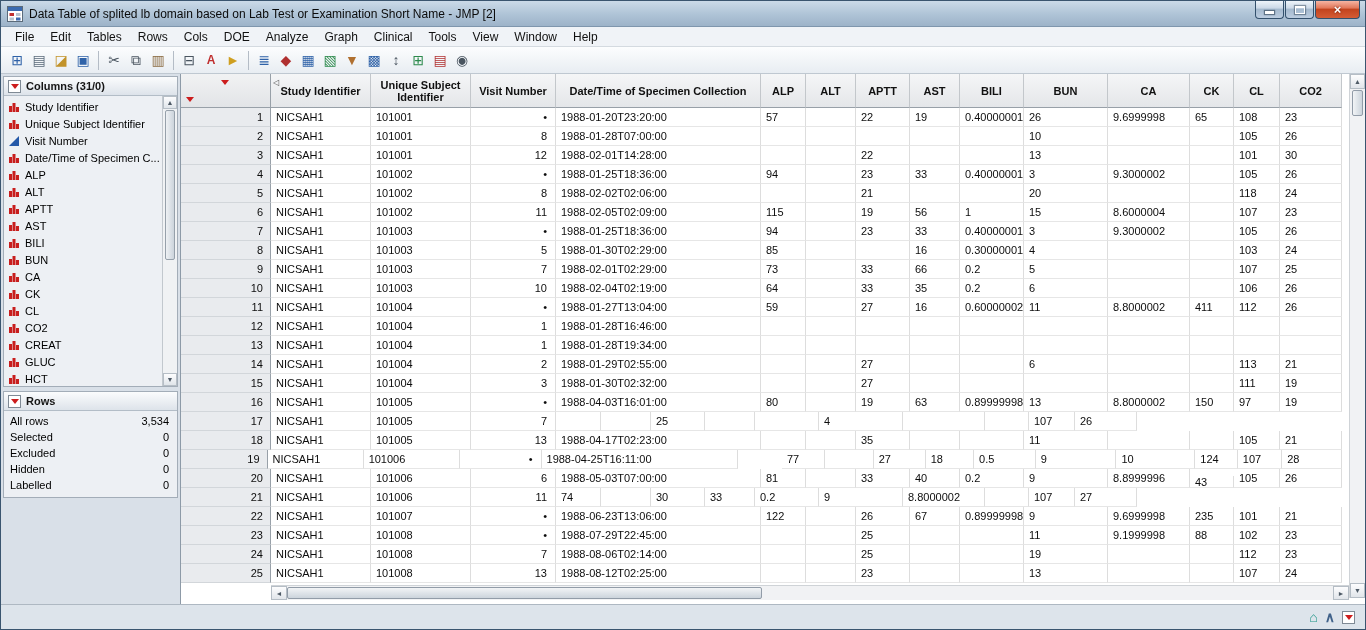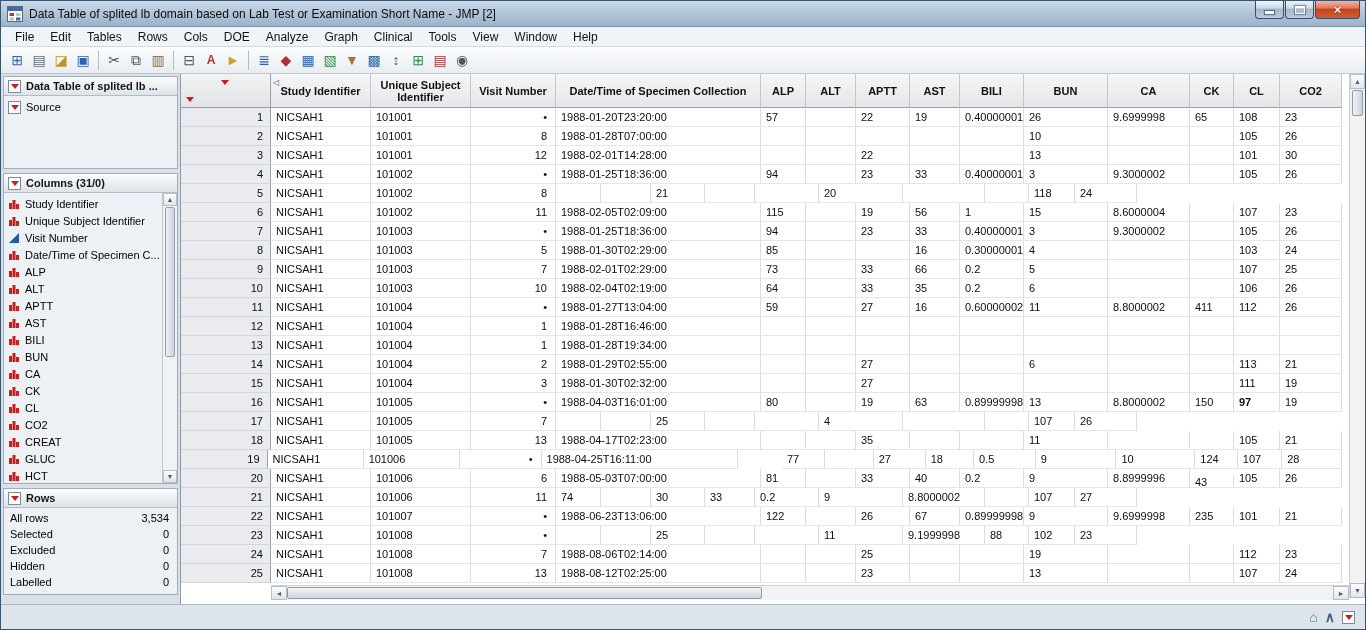--- a/index.html
+++ b/index.html
@@ -147,36 +147,20 @@
       <span class="tool-icon" style="color: rgb(74, 85, 96);">↕</span>
       <span class="tool-icon" style="color: rgb(44, 138, 76);">⊞</span>
       <span class="tool-icon" style="color: rgb(176, 48, 48);">▤</span>
       <span class="tool-icon" style="color: rgb(74, 85, 96);">◉</span>
     </div>
 
   <div class="main">
 
     <div class="sidebar">
 
-      <div class="panel">
-        <div class="panel-header">
-          <span class="rt-btn">
-              <span class="rt"></span>
-            </span>
-          <span class="panel-title">Data Table of splited lb ...</span>
-        </div>
-        <div class="panel1-body">
-          <div class="source-item">
-            <span class="rt-btn">
-                <span class="rt"></span>
-              </span>
-            <span>Source</span>
-          </div>
-        </div>
-      </div>
 
       <div class="panel">
         <div class="panel-header">
           <span class="rt-btn">
               <span class="rt"></span>
             </span>
           <span class="panel-title">Columns (31/0)</span>
         </div>
         <div class="panel2-body">
           <div id="collist">
@@ -480,20 +464,21 @@
               <div class="cell" style="width: 82px;">9.3000002</div>
               <div class="cell" style="width: 44px;"></div>
               <div class="cell" style="width: 46px;">105</div>
               <div class="cell" style="width: 62px;">26</div>
             </div>
             <div class="row">
               <div class="cell rownum" style="width: 90px;">5</div>
               <div class="cell" style="width: 100px;">NICSAH1</div>
               <div class="cell" style="width: 100px;">101002</div>
               <div class="cell num" style="width: 85px;">8</div>
+              <div class="cell" style="width: 205px;">1988-02-02T02:06:00</div>
               <div class="cell" style="width: 45px;"></div>
               <div class="cell" style="width: 50px;"></div>
               <div class="cell" style="width: 54px;">21</div>
               <div class="cell" style="width: 50px;"></div>
               <div class="cell" style="width: 64px;"></div>
               <div class="cell" style="width: 84px;">20</div>
               <div class="cell" style="width: 82px;"></div>
               <div class="cell" style="width: 44px;"></div>
               <div class="cell" style="width: 46px;">118</div>
               <div class="cell" style="width: 62px;">24</div>
@@ -675,21 +660,21 @@
               <div class="cell num" style="width: 85px;">•</div>
               <div class="cell" style="width: 205px;">1988-04-03T16:01:00</div>
               <div class="cell" style="width: 45px;">80</div>
               <div class="cell" style="width: 50px;"></div>
               <div class="cell" style="width: 54px;">19</div>
               <div class="cell" style="width: 50px;">63</div>
               <div class="cell" style="width: 64px;">0.89999998</div>
               <div class="cell" style="width: 84px;">13</div>
               <div class="cell" style="width: 82px;">8.8000002</div>
               <div class="cell" style="width: 44px;">150</div>
-              <div class="cell" style="width: 46px; font-weight: bold;">97</div>
+              <div class="cell" style="width: 46px;">97</div>
               <div class="cell" style="width: 62px;">19</div>
             </div>
             <div class="row">
               <div class="cell rownum" style="width: 90px;">17</div>
               <div class="cell" style="width: 100px;">NICSAH1</div>
               <div class="cell" style="width: 100px;">101005</div>
               <div class="cell num" style="width: 85px;">7</div>
               <div class="cell" style="width: 45px;"></div>
               <div class="cell" style="width: 50px;"></div>
               <div class="cell" style="width: 54px;">25</div>
@@ -783,20 +768,21 @@
               <div class="cell" style="width: 82px;">9.6999998</div>
               <div class="cell" style="width: 44px;">235</div>
               <div class="cell" style="width: 46px;">101</div>
               <div class="cell" style="width: 62px;">21</div>
             </div>
             <div class="row">
               <div class="cell rownum" style="width: 90px;">23</div>
               <div class="cell" style="width: 100px;">NICSAH1</div>
               <div class="cell" style="width: 100px;">101008</div>
               <div class="cell num" style="width: 85px;">•</div>
+              <div class="cell" style="width: 205px;">1988-07-29T22:45:00</div>
               <div class="cell" style="width: 45px;"></div>
               <div class="cell" style="width: 50px;"></div>
               <div class="cell" style="width: 54px;">25</div>
               <div class="cell" style="width: 50px;"></div>
               <div class="cell" style="width: 64px;"></div>
               <div class="cell" style="width: 84px;">11</div>
               <div class="cell" style="width: 82px;">9.1999998</div>
               <div class="cell" style="width: 44px;">88</div>
               <div class="cell" style="width: 46px;">102</div>
               <div class="cell" style="width: 62px;">23</div>

